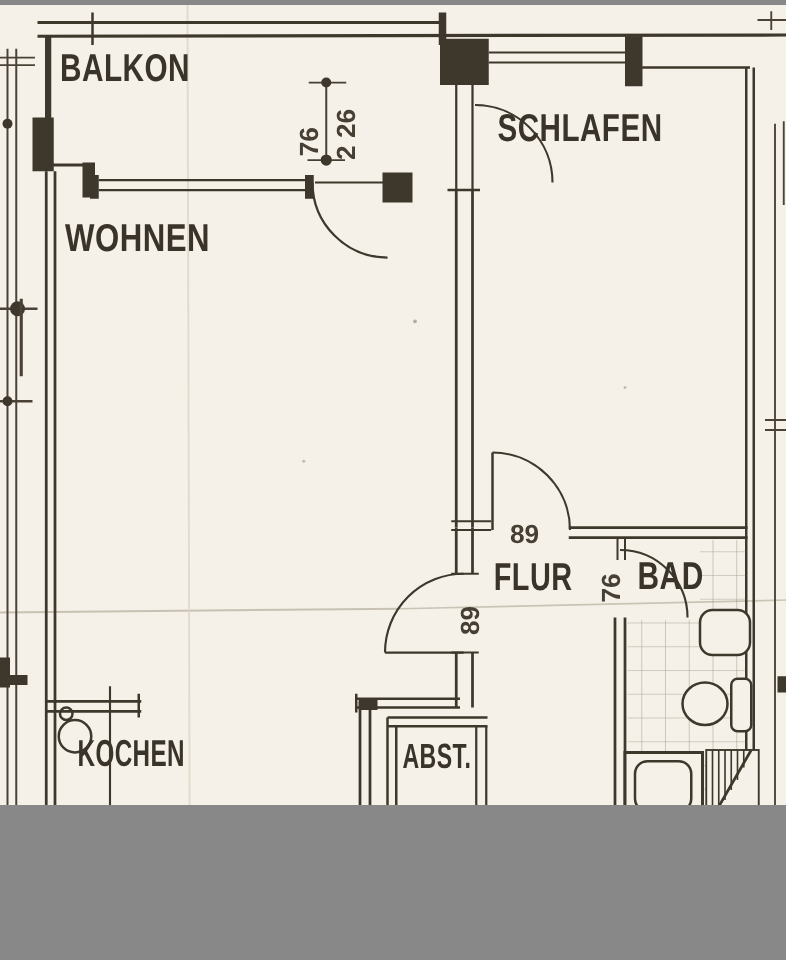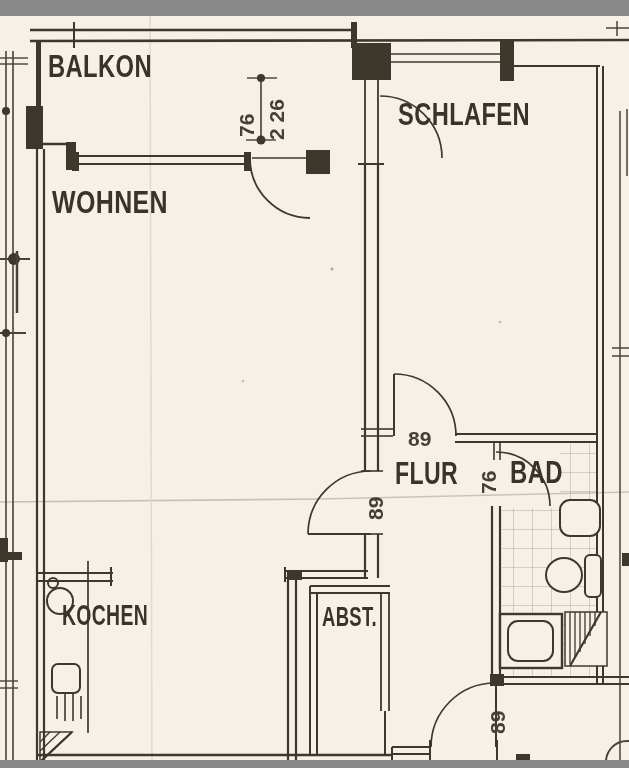--- a/index.html
+++ b/index.html
@@ -1,17 +1,17 @@
 <!DOCTYPE html>
 <html><head>
 <meta charset="utf-8">
 <style>
   html,body{margin:0;padding:0;background:#888;}
   .scan{
-    position:relative;width:629px;height:744px;margin:16px auto;
+    position:relative;width:629px;height:640px;margin:4px auto;
     background:#f5f1e8;overflow:hidden;
     font-family:"Liberation Sans",sans-serif;
   }
   svg{display:block}
   .room-label{
     font-family:"Liberation Sans",sans-serif;
     font-weight:bold;
     fill:#3a332a;
     letter-spacing:.5px;
   }

